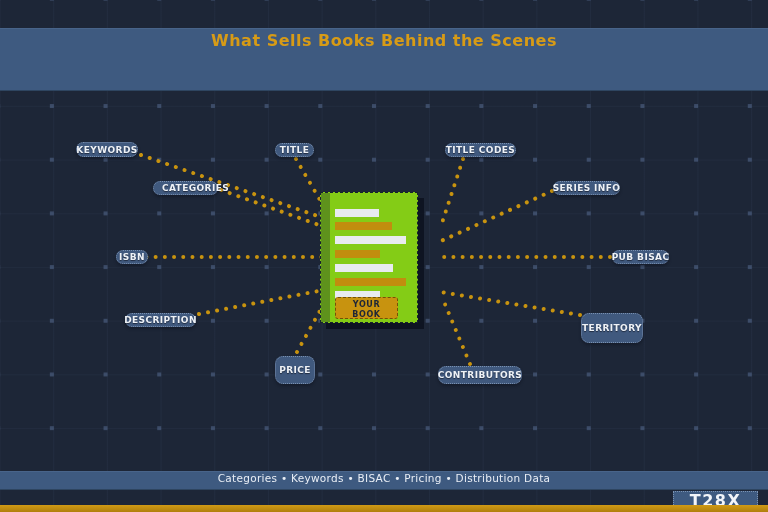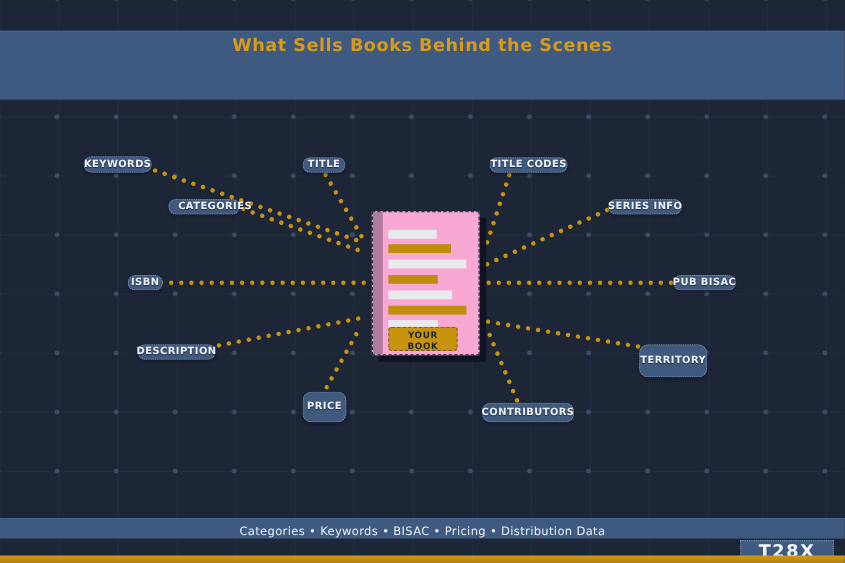--- a/index.html
+++ b/index.html
@@ -22,22 +22,22 @@
   .main-title{
     margin-top:7px;font-size:25px;font-weight:800;color:#ffffff;
     letter-spacing:.5px;line-height:1.1;white-space:nowrap;
     text-shadow:0 2px 2px rgba(10,16,28,.45);
   }
   .subtitle{
     margin-top:2px;font-size:16px;font-weight:700;color:#d79b16;letter-spacing:.5px;
   }
   #connector-layer{position:absolute;left:0;top:0;width:768px;height:512px;pointer-events:none;}
   .book{
-    position:absolute;left:338px;top:192px;width:98px;height:131px;
-    background:#f9a8d4;border:1px dashed #17202f;box-sizing:border-box;
+    position:absolute;left:320px;top:192px;width:98px;height:131px;
+    background:#84cc16;border:1px dashed #17202f;box-sizing:border-box;
     box-shadow:6px 6px 0 rgba(12,18,30,.85);
   }
   .book-spine{position:absolute;left:0;top:0;width:9px;height:100%;background:rgba(14,24,44,.32);}
   .book-bar{position:absolute;left:14px;height:8px;}
   .book-bar.white{background:#e8ebee;}
   .book-bar.gold{background:#c18d0e;}
   .book-badge{
     position:absolute;left:14px;top:104px;width:63px;height:22px;
     background:#c8930f;border:1px dashed rgba(70,48,6,.65);border-radius:3px;
     color:#1d2637;font-size:8px;font-weight:700;letter-spacing:.6px;
@@ -46,21 +46,21 @@
   .pill{
     position:absolute;background:#40597e;border:1px dotted rgba(190,210,235,.45);
     border-radius:8px;color:#eef2f7;font-size:9px;font-weight:700;letter-spacing:.4px;
     display:flex;align-items:center;justify-content:center;box-sizing:border-box;
     text-shadow:0 1px 1px rgba(8,12,22,.6);white-space:nowrap;
     box-shadow:0 2px 3px rgba(8,12,22,.35);
   }
   .footer-band{
     position:absolute;left:0;top:471px;width:768px;height:19px;background:#3e5a80;
     border-top:1px solid #48648a;border-bottom:1px solid #2e4560;box-sizing:border-box;
-    display:flex;align-items:flex-end;justify-content:center;
+    display:flex;align-items:flex-start;justify-content:center;
     color:#e9eef5;font-size:10.5px;letter-spacing:.3px;
   }
   .gold-strip{
     position:absolute;left:0;bottom:0;width:768px;height:7px;
     background:linear-gradient(#d09a15,#b07f0c);
   }
   .code-badge{
     position:absolute;left:673px;top:491px;width:85px;height:18px;
     background:#3e5a80;border:1px dotted rgba(185,205,230,.5);box-sizing:border-box;
     display:flex;align-items:center;justify-content:center;

